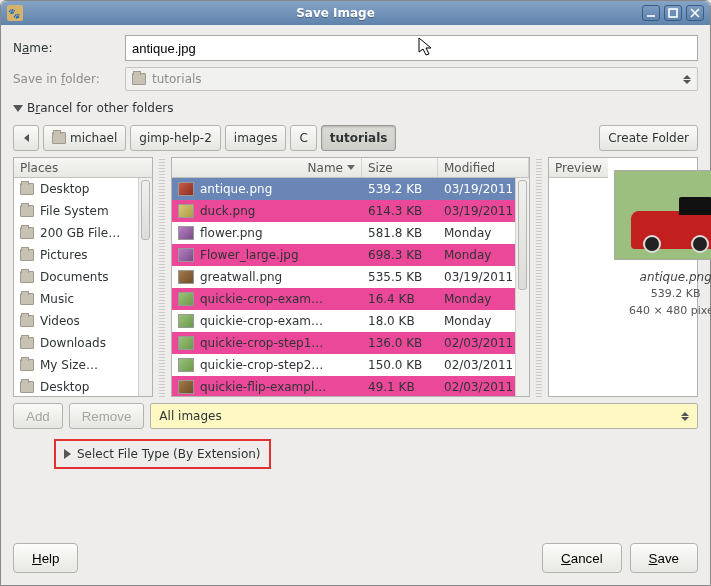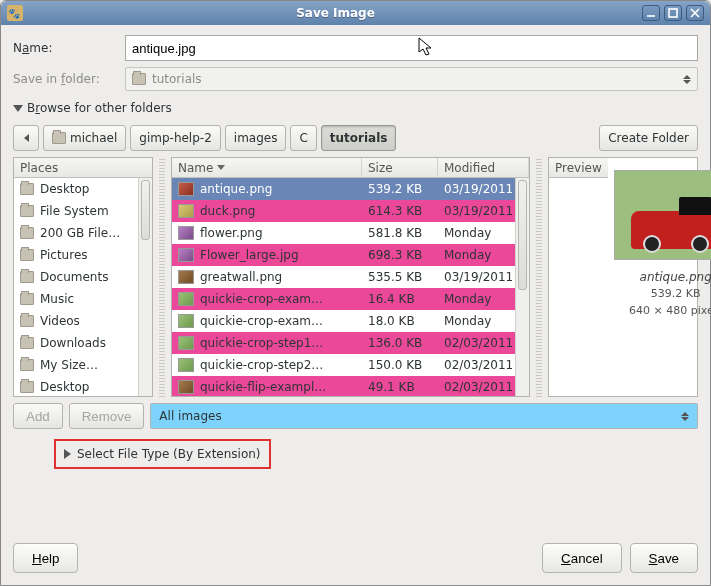--- a/index.html
+++ b/index.html
@@ -37,21 +37,21 @@
   .col-head { height:20px; background:linear-gradient(#f6f6f4,#e7e7e3); border-bottom:1px solid #c1c1bc; display:flex; align-items:center; padding:0 6px; color:#555; font-size:12px; justify-content:space-between; }
   .places-list { flex:1; overflow:hidden; position:relative; }
   .pitem { height:22px; display:flex; align-items:center; gap:6px; padding:0 6px; cursor:pointer; }
   .sb { position:absolute; right:0; top:0; bottom:0; width:14px; background:#efefed; border-left:1px solid #d0d0cc; display:flex; flex-direction:column; }
   .sb .thumb { flex:none; height:60px; margin:2px; background:linear-gradient(#f0f0ee,#dcdcd8); border:1px solid #b6b6b1; border-radius:3px; }
   .sb .track { flex:1; }
   .handle-col { width:6px; background:repeating-linear-gradient(0deg,#c8c8c4,#c8c8c4 1px,transparent 1px,transparent 3px); cursor:col-resize; align-self:stretch; }
   .files-col { flex:1; display:flex; flex-direction:column; border:1px solid #b3b3ae; background:#fff; position:relative; }
   .fhead { height:20px; display:flex; background:linear-gradient(#f6f6f4,#e7e7e3); border-bottom:1px solid #c1c1bc; }
   .fhead .cell { display:flex; align-items:center; padding:0 6px; color:#555; border-right:1px solid #d4d4cf; gap:4px; }
-  .cell.name { width:190px; justify-content:flex-start; }
+  .cell.name { width:190px; justify-content:flex-end; }
   .cell.size { width:76px; }
   .cell.mod { flex:1; }
   .flist { flex:1; overflow:hidden; position:relative; }
   .frow { height:22px; display:flex; align-items:center; }
   .frow .fname { width:190px; padding-left:6px; display:flex; align-items:center; gap:6px; overflow:hidden; white-space:nowrap; text-overflow:ellipsis; }
   .frow .fsize { width:76px; padding-left:6px; }
   .frow .fmod { flex:1; padding-left:6px; }
   .frow.selected { background:#6a86b6; color:#fff; }
   .frow.alt { background:#ec4899; }
   .thumbico { width:16px; height:14px; border:1px solid #999; background:linear-gradient(135deg,#9cc07a,#6b9a4a); flex:none; }
@@ -65,21 +65,21 @@
   .pimg .car { position:absolute; left:16px; bottom:10px; width:90px; height:38px; background:#c21f1f; border-radius:8px 22px 4px 4px / 8px 18px 4px 4px; }
   .pimg .car::before { content:''; position:absolute; top:-14px; right:6px; width:36px; height:18px; background:#111; border-radius:2px 6px 0 0; }
   .pimg .w1,.pimg .w2 { position:absolute; bottom:-4px; width:18px; height:18px; background:#222; border-radius:50%; border:2px solid #ddd; }
   .pimg .w1 { left:12px; } .pimg .w2 { right:12px; }
   .pinfo { text-align:center; font-style:italic; color:#444; line-height:1.5; }
   .pinfo .fn { font-style: italic; }
   .pinfo .sz,.pinfo .dm { font-style:normal; font-size:11px; color:#555; }
   .below-browser { display:flex; gap:6px; align-items:center; }
   .btnsmall { height:26px; padding:0 12px; background:linear-gradient(#fafaf8,#e5e5e1); border:1px solid #b3b3ae; border-radius:3px; cursor:pointer; }
   .btnsmall.disabled { color:#a6a6a1; cursor:default; }
-  .filter-combo { flex:1; height:26px; background:#7dd3fc; border:1px solid #b3b3ae; border-radius:2px; display:flex; align-items:center; justify-content:space-between; padding:0 8px; cursor:pointer; }
+  .filter-combo { flex:1; height:26px; background:#fef9c3; border:1px solid #b3b3ae; border-radius:2px; display:flex; align-items:center; justify-content:space-between; padding:0 8px; cursor:pointer; }
   .updown { display:flex; flex-direction:column; gap:1px; }
   .updown .up { width:0;height:0;border-left:4px solid transparent;border-right:4px solid transparent;border-bottom:4px solid #555; }
   .updown .dn { width:0;height:0;border-left:4px solid transparent;border-right:4px solid transparent;border-top:4px solid #555; }
   .redbox { border:2px solid #e03030; padding:6px 8px; margin-top:4px; display:inline-flex; align-items:center; gap:6px; cursor:pointer;margin-left:41px; }
   .btnrow { display:flex; gap:8px; margin-top:auto; padding-top:8px; }
   .btn { height:30px; padding:0 18px; background:linear-gradient(#fcfcfa,#e7e7e3); border:1px solid #b3b3ae; border-radius:4px; cursor:pointer; display:flex; align-items:center; }
   .btn span.u { text-decoration: underline; }
   .sortarrow { width:0;height:0;border-left:4px solid transparent;border-right:4px solid transparent;border-top:5px solid #666; }
   .chev { width:0;height:0;border-top:4px solid transparent;border-bottom:4px solid transparent; }
   .chev.l { border-right:5px solid #555; }
@@ -126,21 +126,21 @@
           </div>
         <div class="updown">
             <div class="up"></div>
             <div class="dn"></div>
           </div>
       </div>
     </div>
 
     <div class="expander">
       <div class="tri-down"></div>
-      <span><span>B</span><span class="u">r</span><span>owse for other folders</span></span>
+      <span><span>B</span><span class="u">r</span><span>ancel for other folders</span></span>
     </div>
 
     <div class="pathbar">
       <div class="pbtn icon-only">
           <div class="chev l"></div>
         </div>
       <div class="pbtn">
           <span class="folder-icon"></span>
           <span>michael</span>
         </div>

